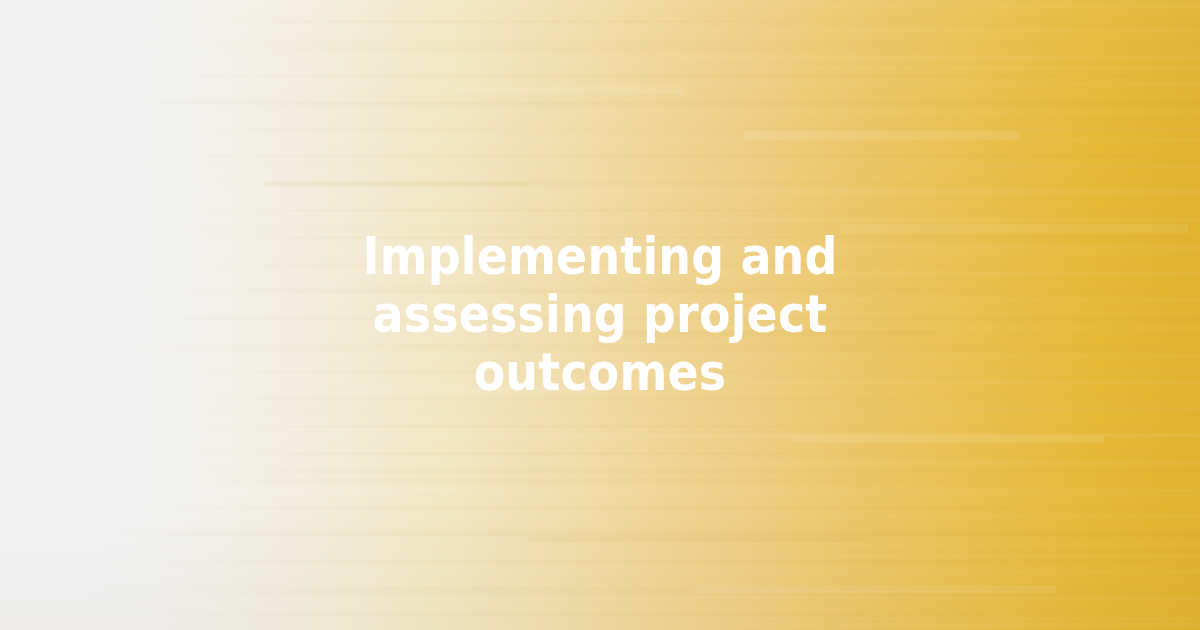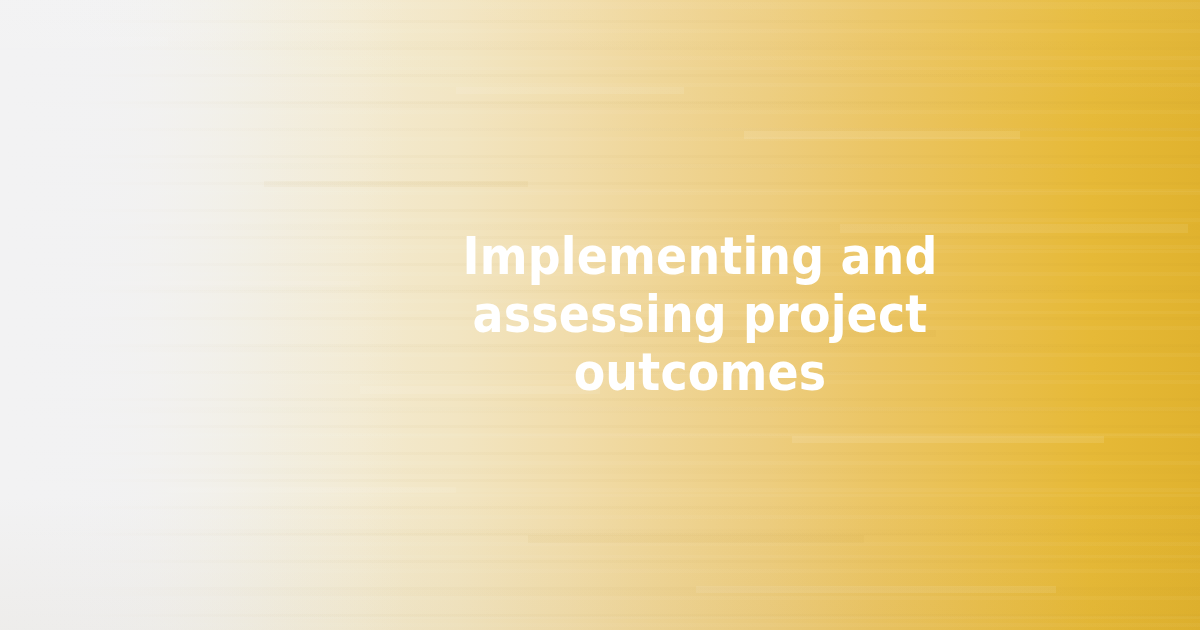--- a/index.html
+++ b/index.html
@@ -123,21 +123,21 @@
 
   
   .headline-wrap {
     position: absolute;
     left: 0;
     right: 0;
     top: 0;
     bottom: 0;
     display: flex;
     align-items: center;
-    justify-content: flex-end;
+    justify-content: center;
     padding: 0 150px;
     box-sizing: border-box;
   }
 
   .headline {
     margin: 0;
     text-align: center;
     color: #ffffff;
     font-family: "DejaVu Sans Condensed", "DejaVu Sans", "Liberation Sans", sans-serif;
     font-size: 51px;

